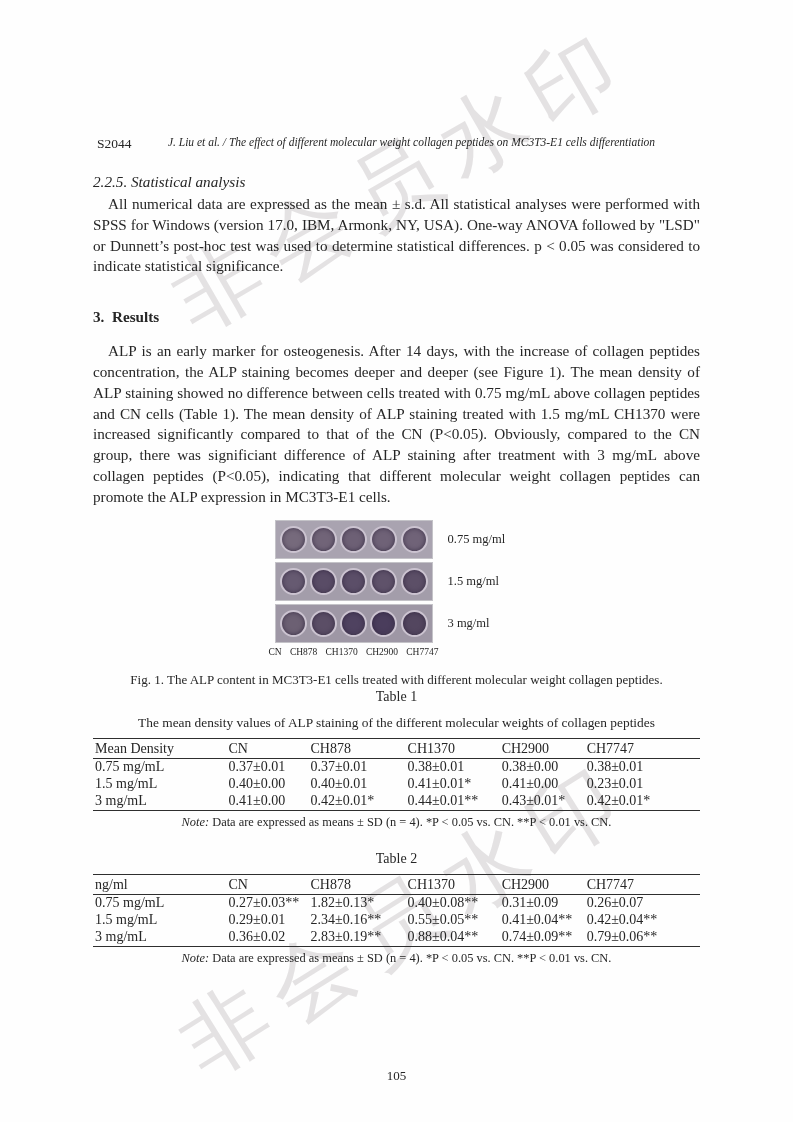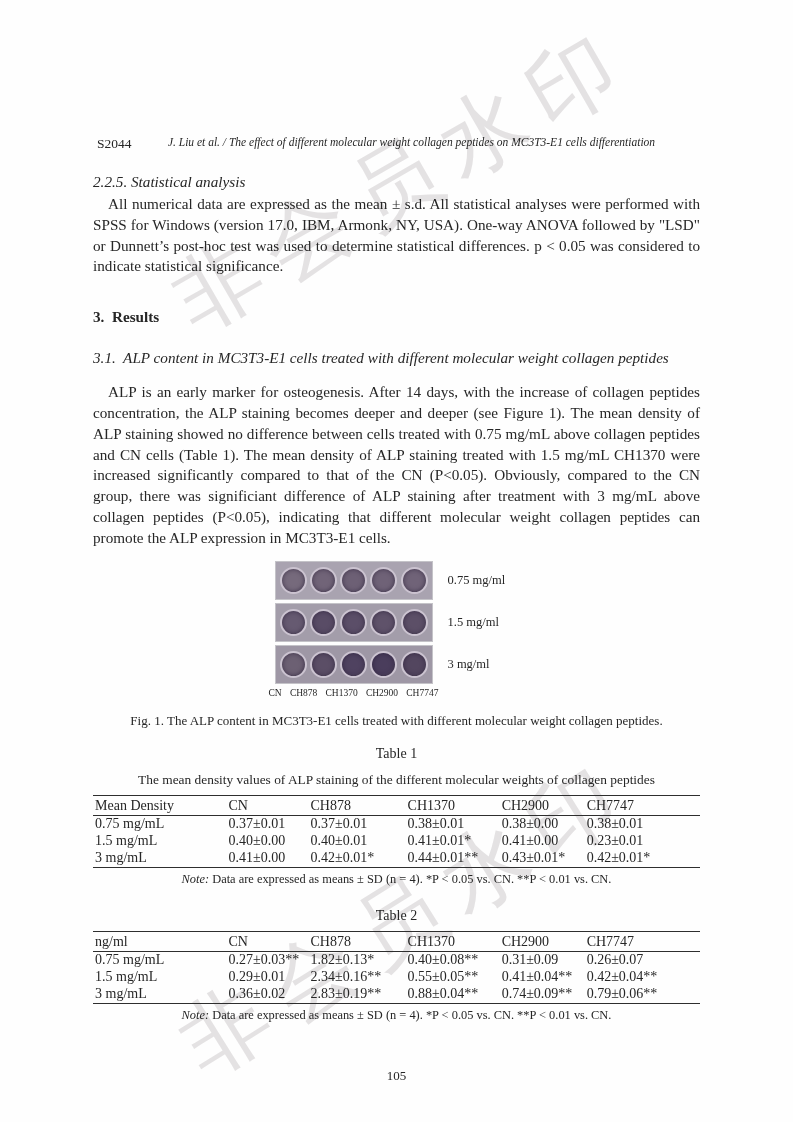--- a/index.html
+++ b/index.html
@@ -54,21 +54,21 @@
   }
   .fig-rowlabel { width:70px; margin-left:16px; font-size:12.5px; text-align:left; }
   .fig-collabels {
     width:170px; margin-left:calc(50% - 128px); margin-top:3px;
     display:flex; justify-content:space-between;
   }
   .fig-collabels span { font-size:9.5px; }
   .figcaption { margin-top:15px; text-align:center; font-size:13px; }
 
   
-  .tablabel { margin-top:17px; text-align:center; font-size:14px; }
+  .tablabel { margin-top:1px; text-align:center; font-size:14px; }
   .tabtitle { margin-top:10px; text-align:center; font-size:13.4px; }
   table {
     width:100%; margin-top:7px; border-collapse:collapse; table-layout:fixed;
     border-top:1.6px solid #2e2e2e; border-bottom:1.6px solid #2e2e2e;
     font-size:14px;
   }
   thead th {
     font-weight:normal; text-align:left; padding:2px 2px 1px 2px;
     border-bottom:0.9px solid #2e2e2e;
   }
@@ -100,21 +100,20 @@
 
     <div class="pagehead">
       <span class="pageid">S2044</span>
       <span class="runtitle">J. Liu et al. / The effect of different molecular weight collagen peptides on MC3T3-E1 cells differentiation</span>
     </div>
 
     <h3 class="h-italic sec-statistical">2.2.5. Statistical analysis</h3>
     <p class="para">All numerical data are expressed as the mean ± s.d. All statistical analyses were performed with SPSS for Windows (version 17.0, IBM, Armonk, NY, USA). One-way ANOVA followed by "LSD" or Dunnett’s post-hoc test was used to determine statistical differences. p &lt; 0.05 was considered to indicate statistical significance.</p>
 
     <h3 class="h-bold sec-results">3.  Results</h3>
-    <h3 class="h-italic sec-alp">3.1.  ALP content in MC3T3-E1 cells treated with different molecular weight collagen peptides</h3>
     <p class="para para-alp">ALP is an early marker for osteogenesis. After 14 days, with the increase of collagen peptides concentration, the ALP staining becomes deeper and deeper (see Figure 1). The mean density of ALP staining showed no difference between cells treated with 0.75 mg/mL above collagen peptides and CN cells (Table 1). The mean density of ALP staining treated with 1.5 mg/mL CH1370 were increased significantly compared to that of the CN (P&lt;0.05). Obviously, compared to the CN group, there was significiant difference of ALP staining after treatment with 3 mg/mL above collagen peptides (P&lt;0.05), indicating that different molecular weight collagen peptides can promote the ALP expression in MC3T3-E1 cells.</p>
 
     <div class="figure">
       <div class="fig-rows">
           <div class="fig-row">
             <div class="strip" style="background: rgb(169, 163, 176);">
               <span class="well" style="background: radial-gradient(circle at 42% 40%, rgb(118, 106, 124) 55%, rgba(30, 20, 45, 0.5));"></span>
               <span class="well" style="background: radial-gradient(circle at 42% 40%, rgb(113, 100, 120) 55%, rgba(30, 20, 45, 0.5));"></span>
               <span class="well" style="background: radial-gradient(circle at 42% 40%, rgb(109, 96, 117) 55%, rgba(30, 20, 45, 0.5));"></span>
               <span class="well" style="background: radial-gradient(circle at 42% 40%, rgb(111, 98, 119) 55%, rgba(30, 20, 45, 0.5));"></span>

